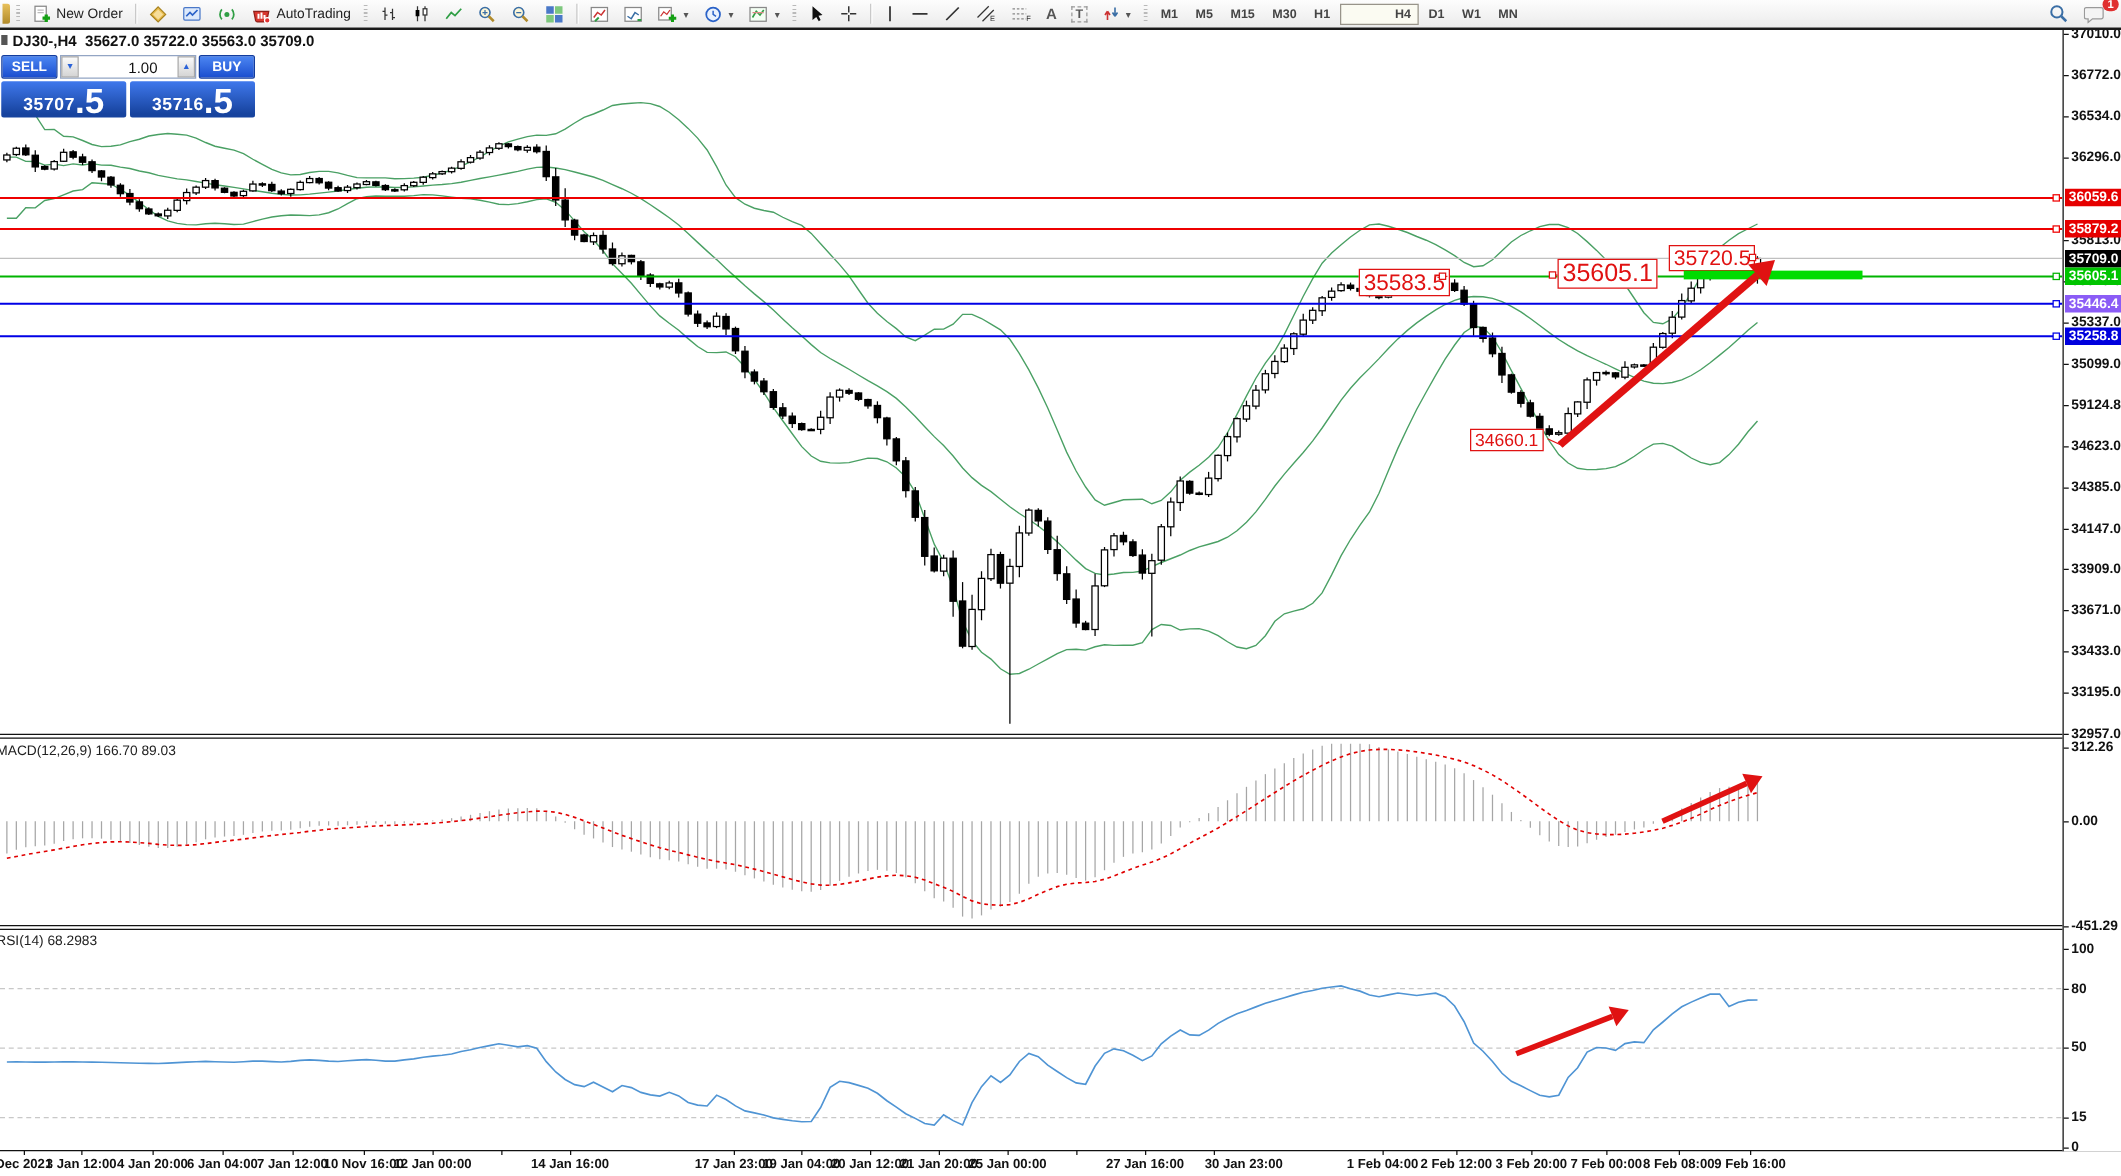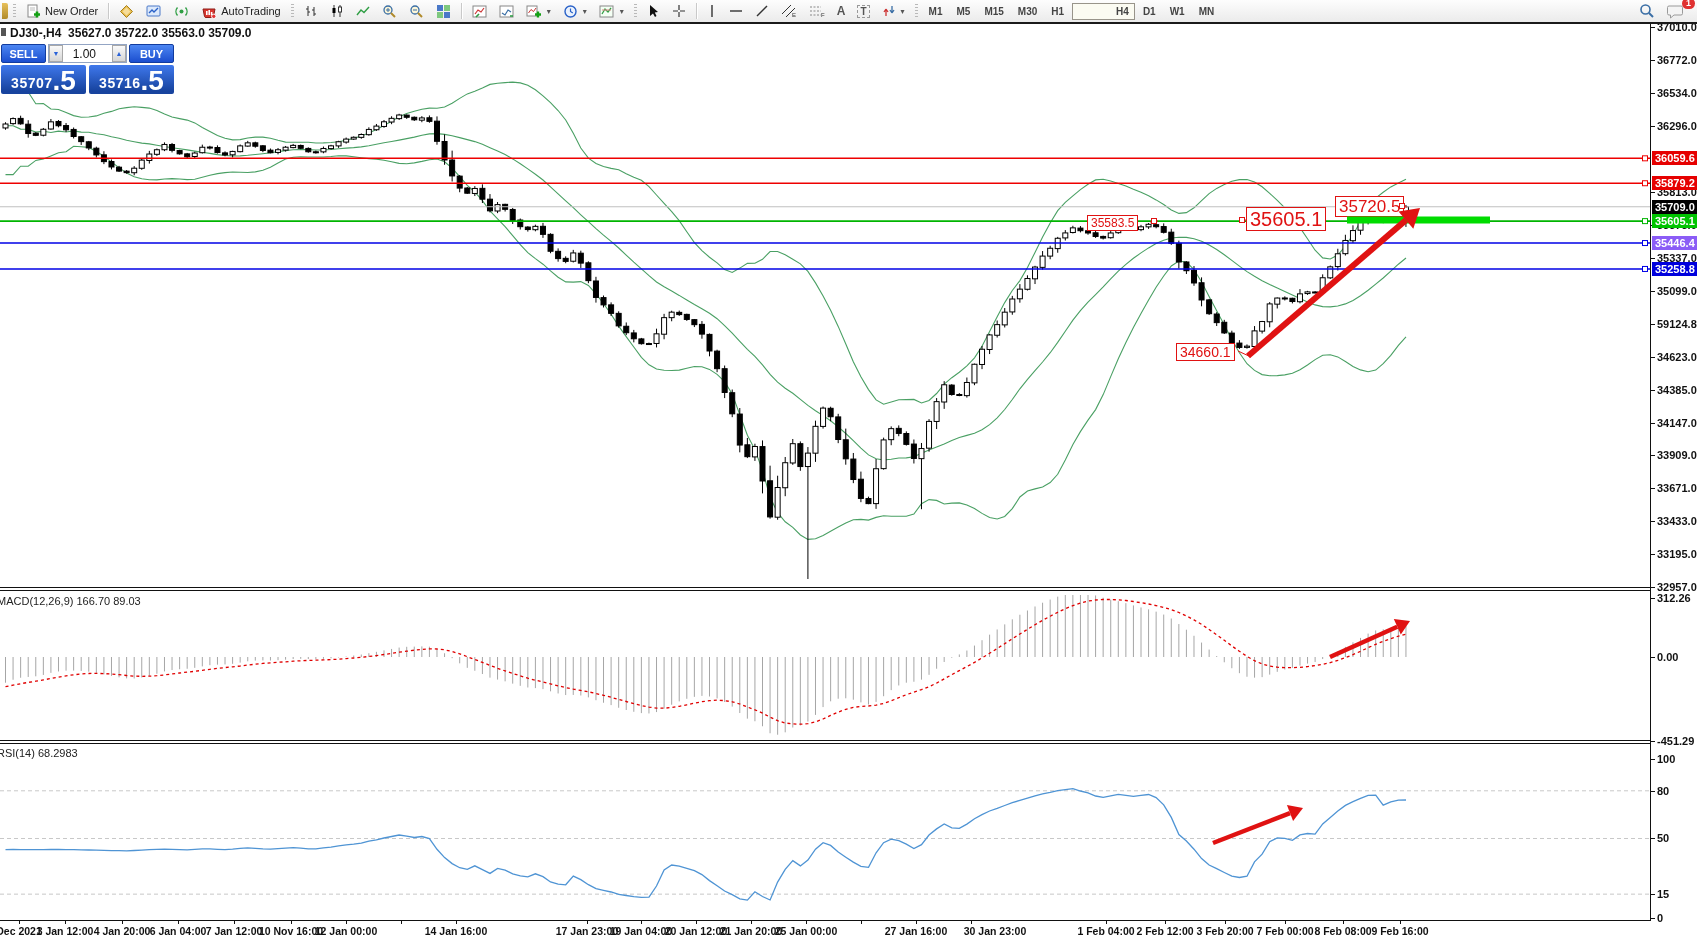--- a/index.html
+++ b/index.html
@@ -39,21 +39,21 @@
   .pbadge{position:absolute;left:1px;width:45px;height:14px;color:#fff;font-size:11px;font-weight:700;
     display:flex;align-items:center;padding-left:3px;box-sizing:border-box;white-space:nowrap;}
   
   .taxis{position:absolute;left:0;top:922px;width:1650px;height:19px;background:#fff;z-index:22;}
   .tlabel{position:absolute;top:3px;transform:translateX(-50%);font-size:10.5px;font-weight:700;color:#111;white-space:nowrap;}
   .tdash{position:absolute;top:-2px;width:1px;height:4px;background:#111;}
   
   .callout{position:absolute;z-index:40;background:#fff;border:1px solid #e01212;color:#e01212;
     line-height:1;padding:1px 3px;font-family:"Liberation Sans",sans-serif;}
   
-  .trade{position:absolute;left:1px;top:44px;width:173px;z-index:60;}
+  .trade{position:absolute;left:1px;top:44px;width:203px;z-index:60;}
   .trade-top{display:flex;height:19px;}
   .btn-sell,.btn-buy{width:45px;background:linear-gradient(#4c86f2,#1b4ecf);color:#fff;font-size:11px;
     font-weight:700;display:flex;align-items:center;justify-content:center;border:1px solid #123c9e;
     border-radius:2px;box-sizing:border-box;}
   .vol{flex:1;display:flex;margin:0 2px;border:1px solid #93a5c4;box-sizing:border-box;background:#fff;}
   .vol-btn{width:14px;background:linear-gradient(#fafafa,#d5d5d5);color:#2a62d8;font-size:7px;
     display:flex;align-items:center;justify-content:center;border:1px solid #a8a8a8;box-sizing:border-box;}
   .vol-val{flex:1;display:flex;align-items:center;justify-content:flex-end;padding-right:16px;
     font-size:12px;color:#111;}
   .trade-bottom{display:flex;gap:3px;margin-top:2px;height:29px;}
@@ -1013,17 +1013,17 @@
       <rect x="1642.5" y="218.6139896373059" width="5" height="5" fill="#fff" stroke="#00b400"></rect>
       <rect x="1642.5" y="240.54145077720187" width="5" height="5" fill="#fff" stroke="#0000e6"></rect>
       <rect x="1642.5" y="266.462003454231" width="5" height="5" fill="#fff" stroke="#0000e6"></rect>
       <line x1="1248" y1="356" x2="1405.9009977476376" y2="220.13169961249787" stroke="#e01212" stroke-width="6"></line>
       <polygon points="1420.0,208.0 1413.3,228.8 1398.5,211.5" fill="#e01212"></polygon>
       <line x1="1330" y1="657" x2="1397.2786950028074" y2="626.7245872487367" stroke="#e01212" stroke-width="4.5"></line>
       <polygon points="1410.0,621.0 1400.8,634.5 1393.8,618.9" fill="#e01212"></polygon>
       <line x1="1213" y1="843" x2="1289.998534831999" y2="813.0561253431115" stroke="#e01212" stroke-width="4.5"></line>
       <polygon points="1303.0,808.0 1293.1,821.0 1286.9,805.1" fill="#e01212"></polygon>
     </svg>
-<div class="callout" style="left: 1087px; top: 215px; font-size: 12px;">35583.5</div>
+<div class="callout" style="left: 1087px; top: 215px; font-size: 18px;">35583.5</div>
     <div class="callout" style="left: 1246px; top: 207px; font-size: 20px;">35605.1</div>
     <div class="callout" style="left: 1335px; top: 196px; font-size: 17px;">35720.5</div>
     <div class="callout" style="left: 1176px; top: 343px; font-size: 14px;">34660.1</div>
   </div>
 
 </body></html>

